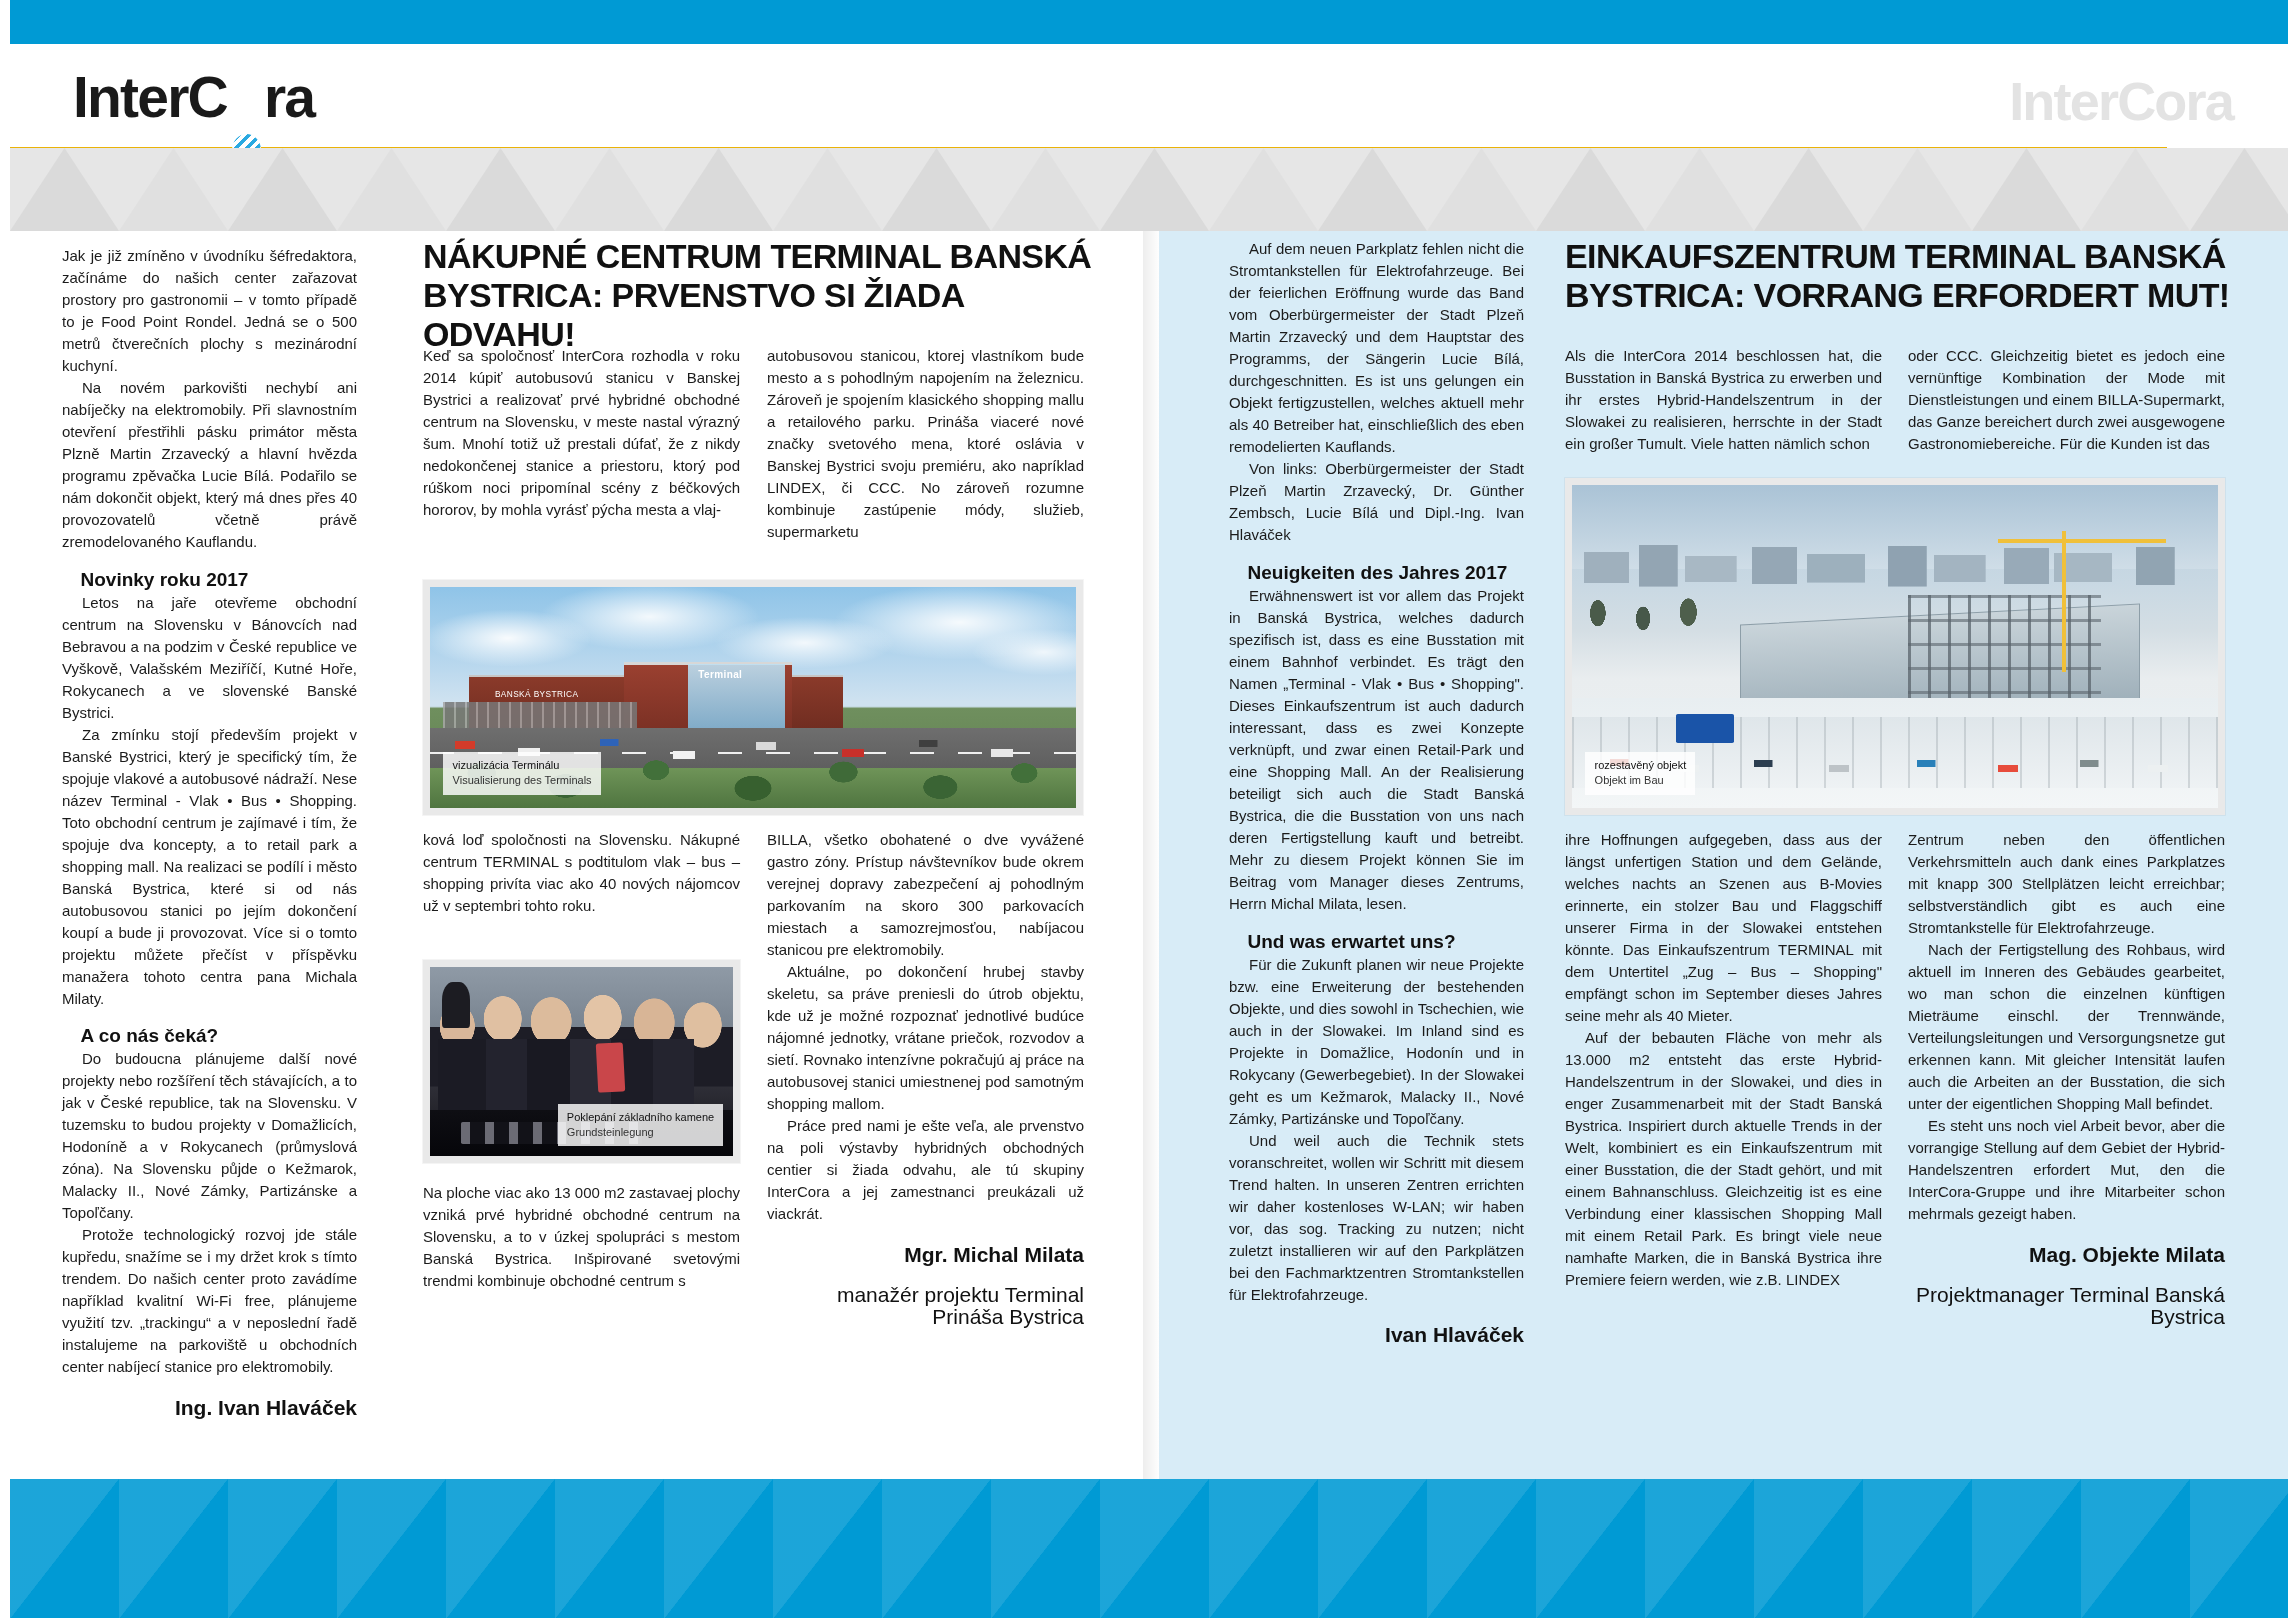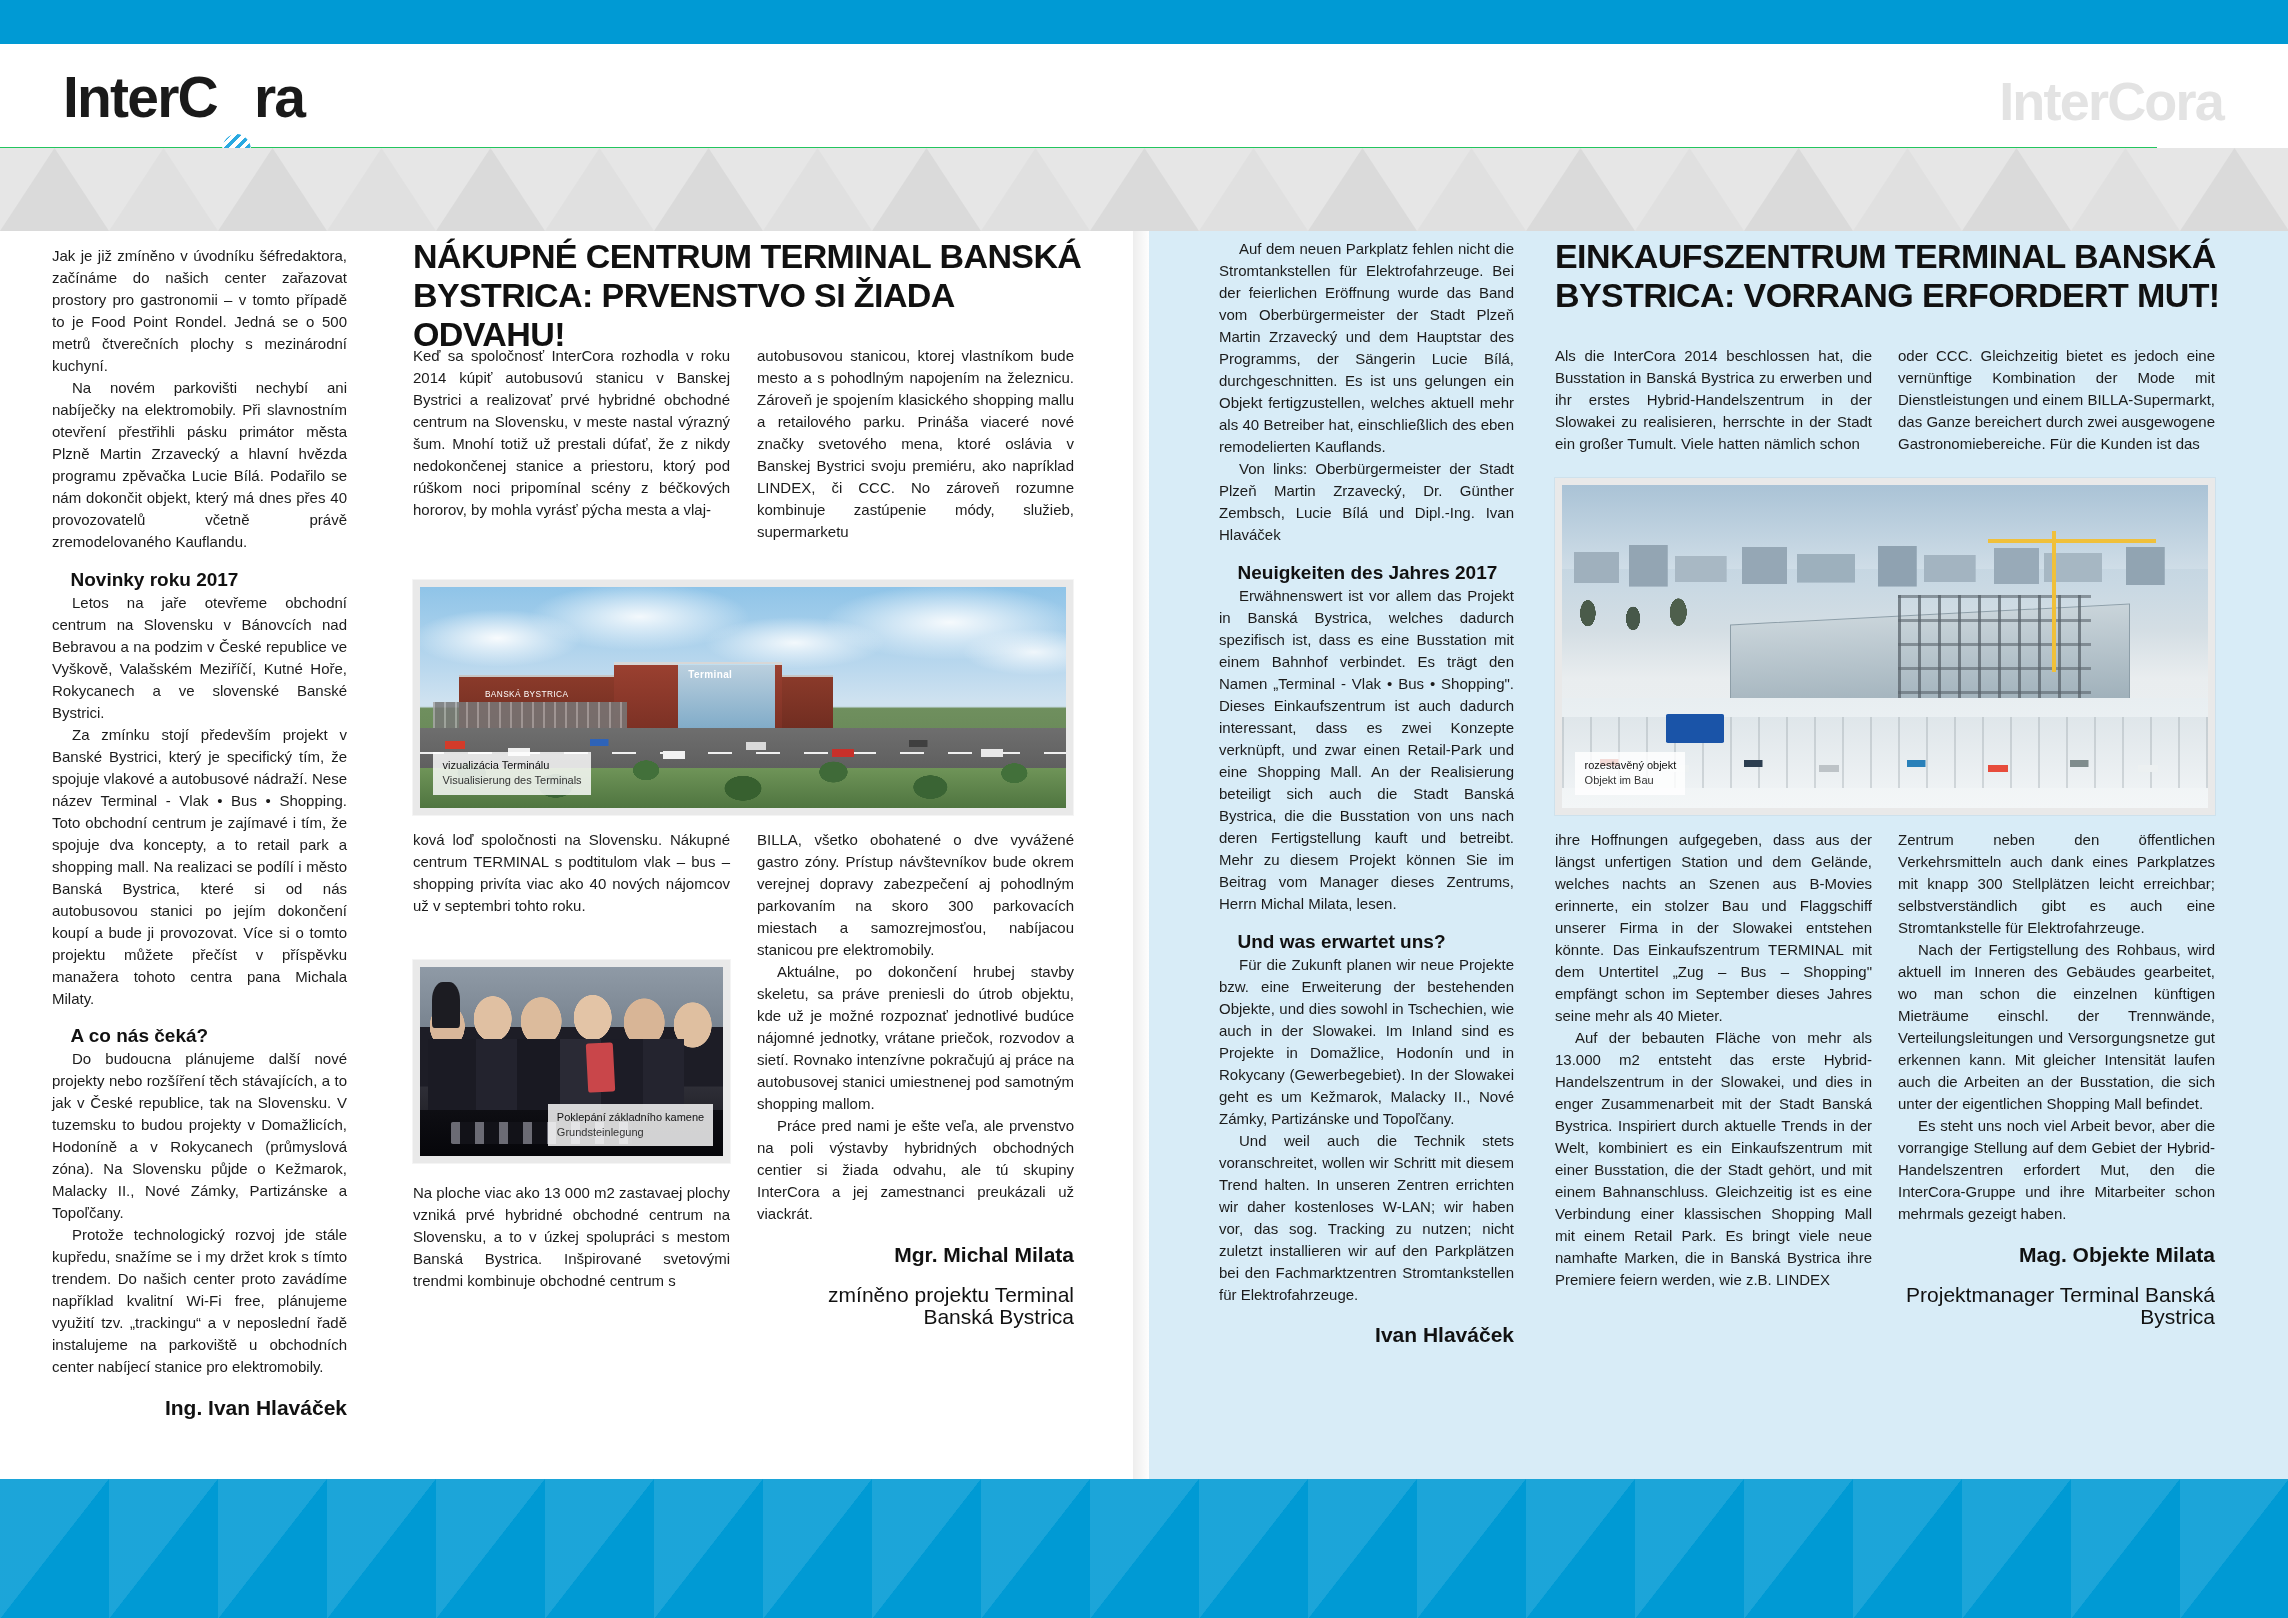--- a/index.html
+++ b/index.html
@@ -5,21 +5,22 @@
   * { box-sizing: border-box; margin: 0; padding: 0; }
   html, body {
     width: 2289px; height: 1619px;
     background: #ffffff;
     font-family: "Liberation Sans", sans-serif;
     overflow: hidden;
   }
   #page {
     position: relative;
     width: 2157px; height: 1619px;
-    background: #22c55e;
+    background: #eab308;
+    margin-left: 10px;
   }
 
   
   .bar-top {
     position: absolute; left: 0; top: 0;
     width: 2289px; height: 44px;
     background: #009ad4;
   }
   .bar-bottom {
     position: absolute; left: 0; bottom: 0;
@@ -451,21 +452,21 @@
       </div>
 
       <div class="col" style="left:413px; top:598px; width:317px;">
         <p class="body noind">ková loď spoločnosti na Slovensku. Nákupné centrum TERMINAL s podtitulom vlak – bus – shopping privíta viac ako 40 nových nájomcov už v septembri tohto roku.</p>
       </div>
       <div class="col" style="left:757px; top:598px; width:317px;">
         <p class="body noind">BILLA, všetko obohatené o dve vyvážené gastro zóny. Prístup návštevníkov bude okrem verejnej dopravy zabezpečení aj pohodlným parkovaním na skoro 300 parkovacích miestach a samozrejmosťou, nabíjacou stanicou pre elektromobily.</p>
         <p class="body">Aktuálne, po dokončení hrubej stavby skeletu, sa práve preniesli do útrob objektu, kde už je možné rozpoznať jednotlivé budúce nájomné jednotky, vrátane priečok, rozvodov a sietí. Rovnako intenzívne pokračujú aj práce na autobusovej stanici umiestnenej pod samotným shopping mallom.</p>
         <p class="body">Práce pred nami je ešte veľa, ale prvenstvo na poli výstavby hybridných obchodných centier si žiada odvahu, ale tú skupiny InterCora a jej zamestnanci preukázali už viackrát.</p>
         <p class="sig">Mgr. Michal Milata</p>
-        <p class="sig small">zmíněno projektu Terminal Banská Bystrica</p>
+        <p class="sig small">manažér projektu Terminal Prináša Bystrica</p>
       </div>
 
       <div class="figure" style="left:413px; top:729px; width:317px; height:203px;">
         <div class="photo img-ceremony">
           <div class="ic-wall"></div>
           <div class="ic-people"></div>
           <div class="ic-suits"></div>
           <div class="ic-scarf"></div>
           <div class="ic-mic"></div>
           <div class="ic-table"></div>

